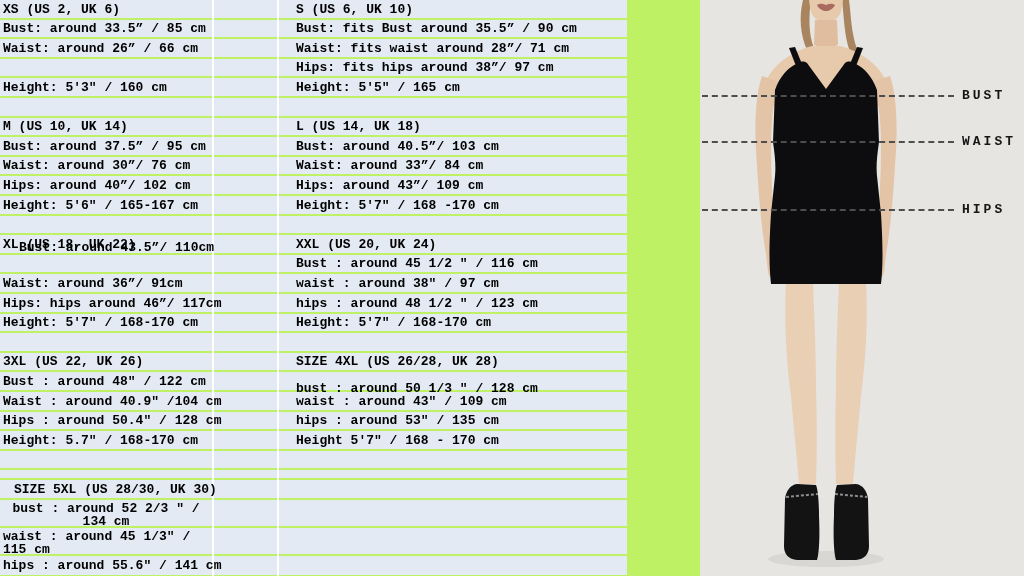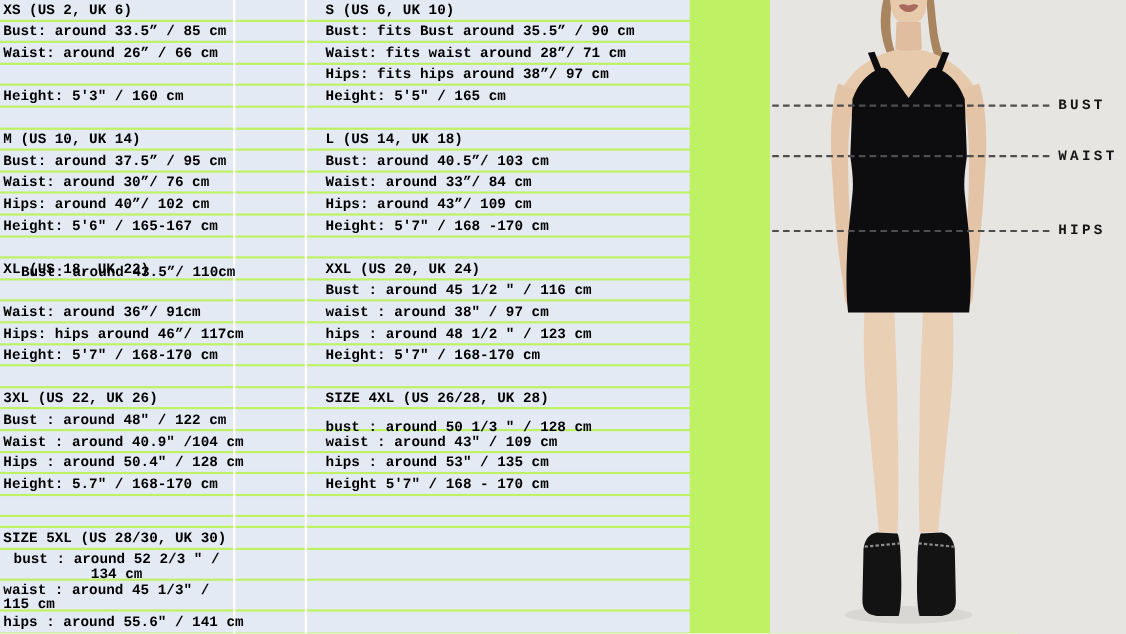--- a/index.html
+++ b/index.html
@@ -90,21 +90,21 @@
       <div class="cellline" style="left: 3px; top: 354.3px;">3XL (US 22, UK 26)</div>
       <div class="cellline" style="left: 3px; top: 373.9px;">Bust : around 48" / 122 cm</div>
       <div class="cellline" style="left: 3px; top: 393.5px;">Waist : around 40.9" /104 cm</div>
       <div class="cellline" style="left: 3px; top: 413.1px;">Hips : around 50.4" / 128 cm</div>
       <div class="cellline" style="left: 3px; top: 432.7px;">Height: 5.7" / 168-170 cm</div>
       <div class="cellline" style="left: 296px; top: 354.3px;">SIZE 4XL (US 26/28, UK 28)</div>
       <div class="cellline" style="left: 296px; top: 381px;">bust : around 50 1/3 " / 128 cm</div>
       <div class="cellline" style="left: 296px; top: 393.5px;">waist : around 43" / 109 cm</div>
       <div class="cellline" style="left: 296px; top: 413.1px;">hips : around 53" / 135 cm</div>
       <div class="cellline" style="left: 296px; top: 432.7px;">Height 5'7" / 168 - 170 cm</div>
-      <div class="cellline" style="left: 3px; top: 481.5px; text-align: center;">SIZE 5XL (US 28/30, UK 30)</div>
+      <div class="cellline" style="left: 14px; top: 481.5px; text-align: center;">SIZE 5XL (US 28/30, UK 30)</div>
       <div class="cellline wrapcell" style="left: 3px; top: 501.5px; width: 206px; text-align: center;">bust : around 52 2/3 " / 134 cm</div>
       <div class="cellline wrapcell" style="left: 3px; top: 529.5px; width: 206px;">waist : around 45 1/3" / 115 cm</div>
       <div class="cellline" style="left: 3px; top: 557.5px;">hips : around 55.6" / 141 cm</div>
     </div>
 
   <div id="photo">
     <svg width="336" height="576" viewBox="0 0 336 576">
       <rect x="0" y="0" width="336" height="576" fill="#e6e5e2"></rect>
 
       <ellipse cx="126" cy="559" rx="58" ry="8" fill="#d9d7d3"></ellipse>

